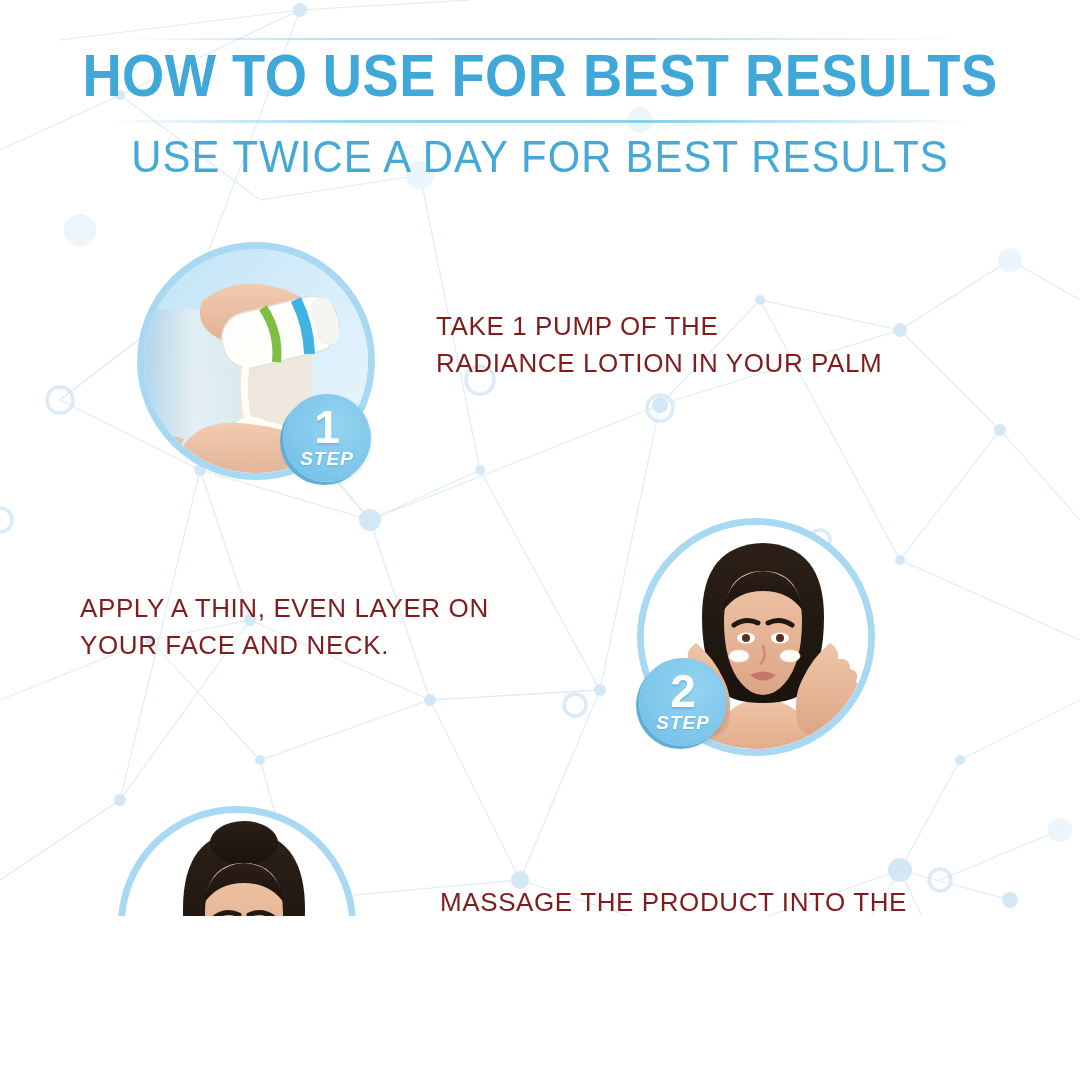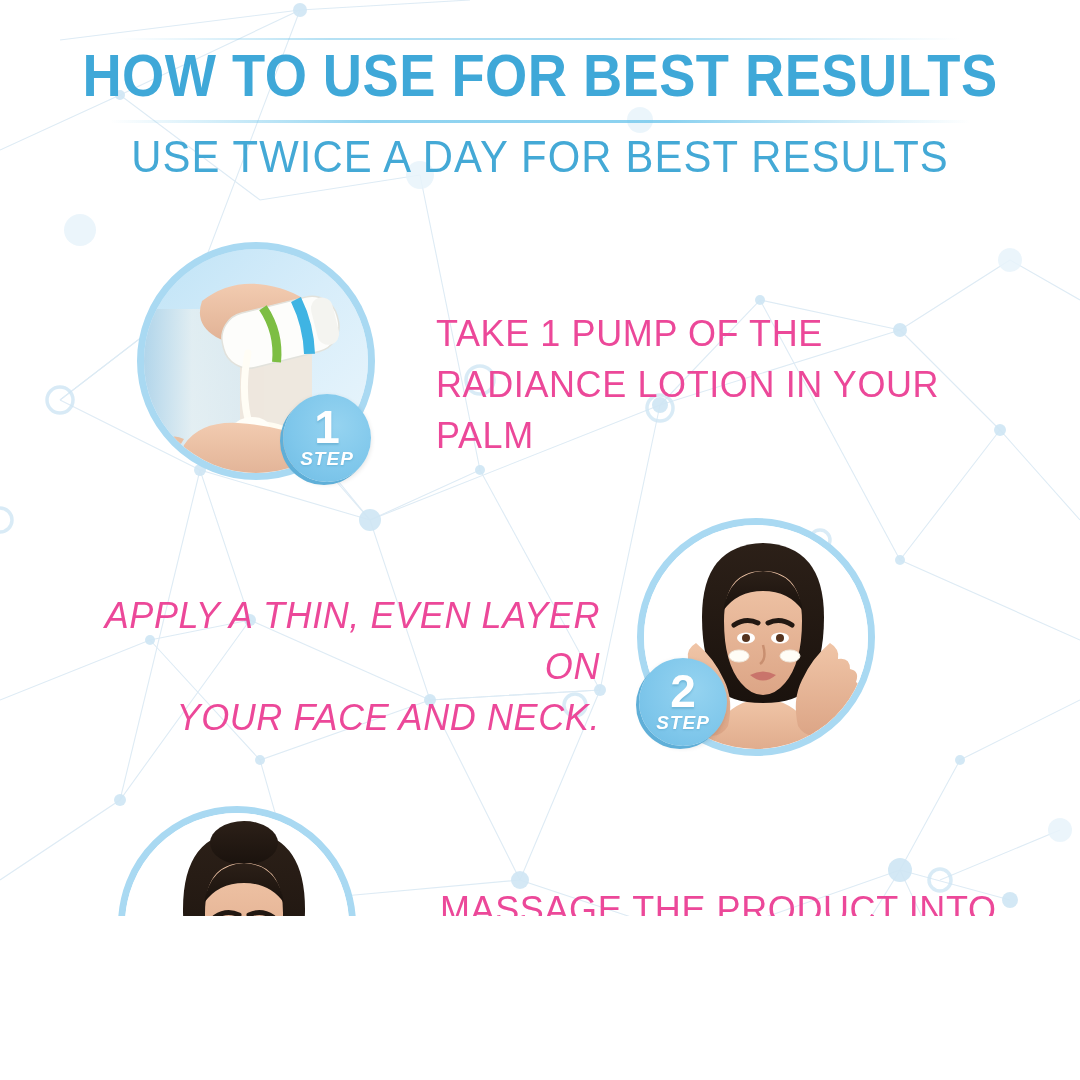--- a/index.html
+++ b/index.html
@@ -79,29 +79,29 @@
     font-weight:bold;font-style:italic;font-size:19px;letter-spacing:1px;line-height:1;
     text-shadow:0 1px 2px rgba(60,140,180,.35);
     margin-top:1px;
   }
 
   
   .step-text{
     position:absolute;
     font-family:"Liberation Sans", sans-serif;
     font-weight:normal;
-    font-size:36px;
+    font-size:26px;
     letter-spacing:.6px;
     line-height:1.42;
-    color:#ec4899;
+    color:#7f1d1d;
     white-space:pre-line;
     z-index:6;
   }
   .step-text.left{text-align:left;}
-  .step-text.center{text-align:right;font-style:italic;}
+  .step-text.center{text-align:left;}
 </style>
 </head>
 <body>
 
 <div id="stage">
 
   <svg id="bg-network" viewBox="0 0 1080 1080">
     <g stroke="#DCEAF4" stroke-width="1.1" fill="none" opacity="0.95">
       <path d="M60 40 L300 10 L470 0"></path>
       <path d="M0 150 L120 95 L300 10"></path>

